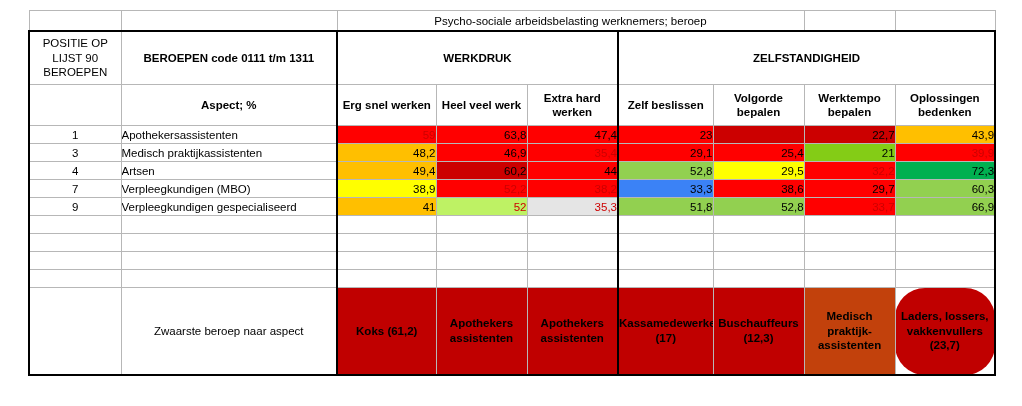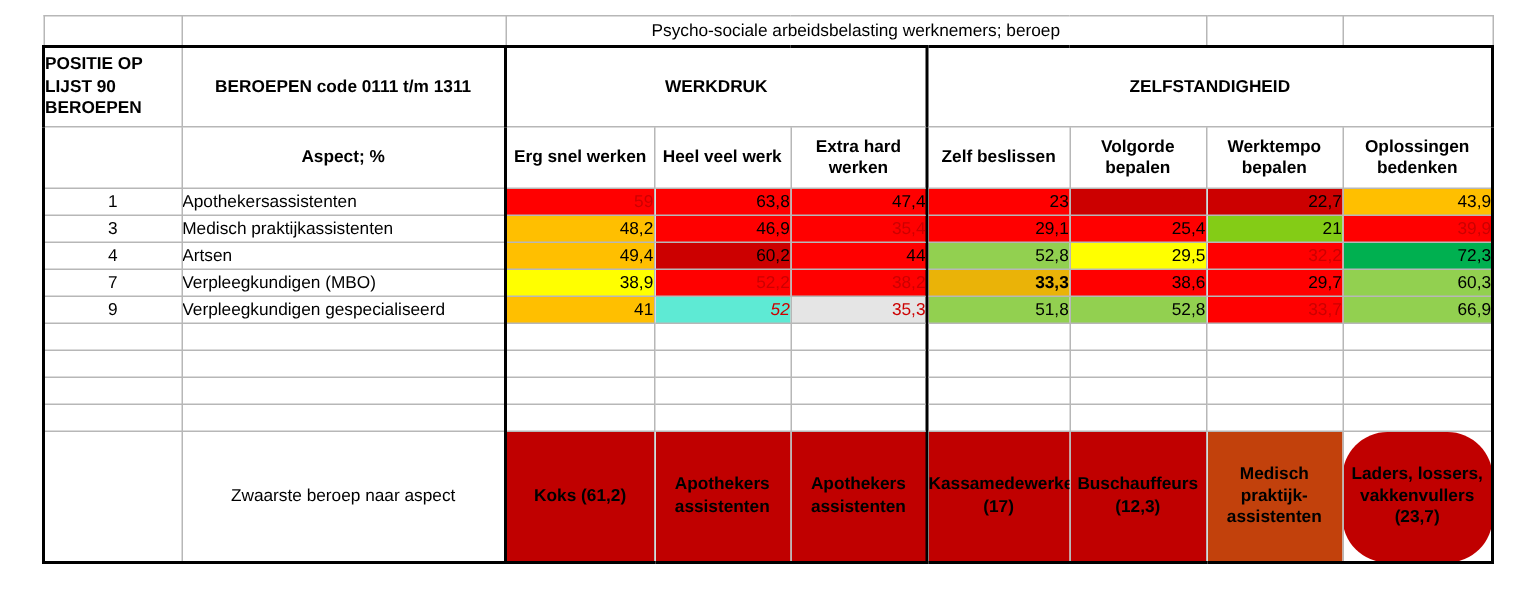--- a/index.html
+++ b/index.html
@@ -63,22 +63,22 @@
   .hv-t { border-top: 2px solid #000000 !important; }
   .hv-b { border-bottom: 2px solid #000000 !important; }
 
   td.hdr {
     font-weight: bold;
     text-align: center;
     font-size: 11.5px;
     line-height: 1.25;
   }
   td.hdr-left {
-    font-weight: bold;
-    text-align: left;
+    font-weight: normal;
+    text-align: center;
     font-size: 11.5px;
     line-height: 1.3;
     padding: 2px 6px;
   }
   td.aspect {
     font-weight: bold;
     text-align: center;
     font-size: 11.5px;
   }
   tr.h1 td { height: 52px; }
@@ -188,30 +188,30 @@
           <td class="num" style="background:#ffff00;color:#000000;">29,5</td>
           <td class="num" style="background:#ff0000;color:#cc0000;">32,2</td>
           <td class="num hv-r" style="background:#00b050;color:#000000;">72,3</td>
         </tr>
         <tr class="data">
           <td class="rank hv-l">7</td>
           <td class="name">Verpleegkundigen (MBO)</td>
           <td class="num hv-l" style="background:#ffff00;color:#000000;">38,9</td>
           <td class="num" style="background:#ff0000;color:#cc0000;">52,2</td>
           <td class="num" style="background:#ff0000;color:#cc0000;">38,2</td>
-          <td class="num hv-l" style="background:#eab308;color:#000000;font-weight:bold;">33,3</td>
+          <td class="num hv-l" style="background:#3b82f6;color:#000000;">33,3</td>
           <td class="num" style="background:#ff0000;color:#000000;">38,6</td>
           <td class="num" style="background:#ff0000;color:#000000;">29,7</td>
           <td class="num hv-r" style="background:#92d050;color:#000000;">60,3</td>
         </tr>
         <tr class="data">
           <td class="rank hv-l">9</td>
           <td class="name">Verpleegkundigen gespecialiseerd</td>
           <td class="num hv-l" style="background:#ffbf00;color:#000000;">41</td>
-          <td class="num" style="background:#5eead4;color:#cc0000;font-style:italic;">52</td>
+          <td class="num" style="background:#bef264;color:#cc0000;">52</td>
           <td class="num" style="background:#e5e5e5;color:#cc0000;">35,3</td>
           <td class="num hv-l" style="background:#92d050;color:#000000;">51,8</td>
           <td class="num" style="background:#92d050;color:#000000;">52,8</td>
           <td class="num" style="background:#ff0000;color:#cc0000;">33,7</td>
           <td class="num hv-r" style="background:#92d050;color:#000000;padding-left:32px;">66,9</td>
         </tr>
         <tr class="empty">
           <td class="hv-l"></td>
           <td></td>
           <td class="hv-l"></td>

